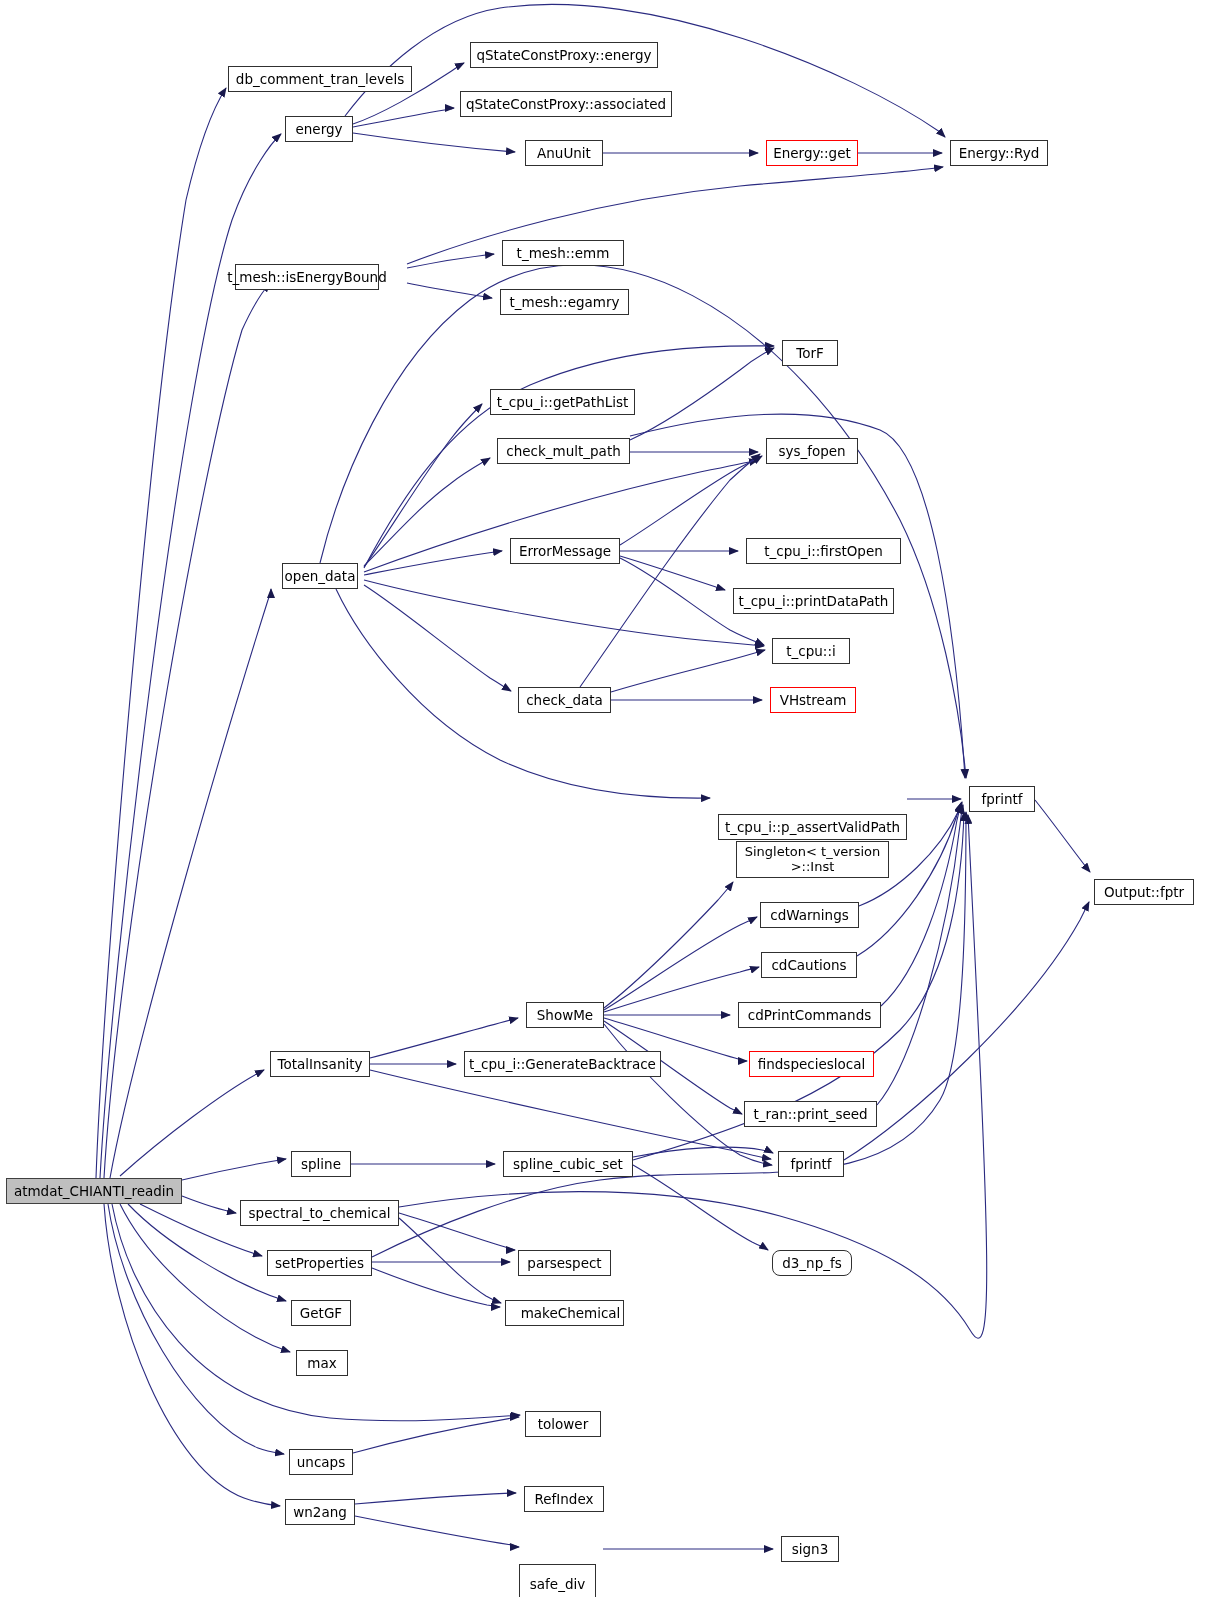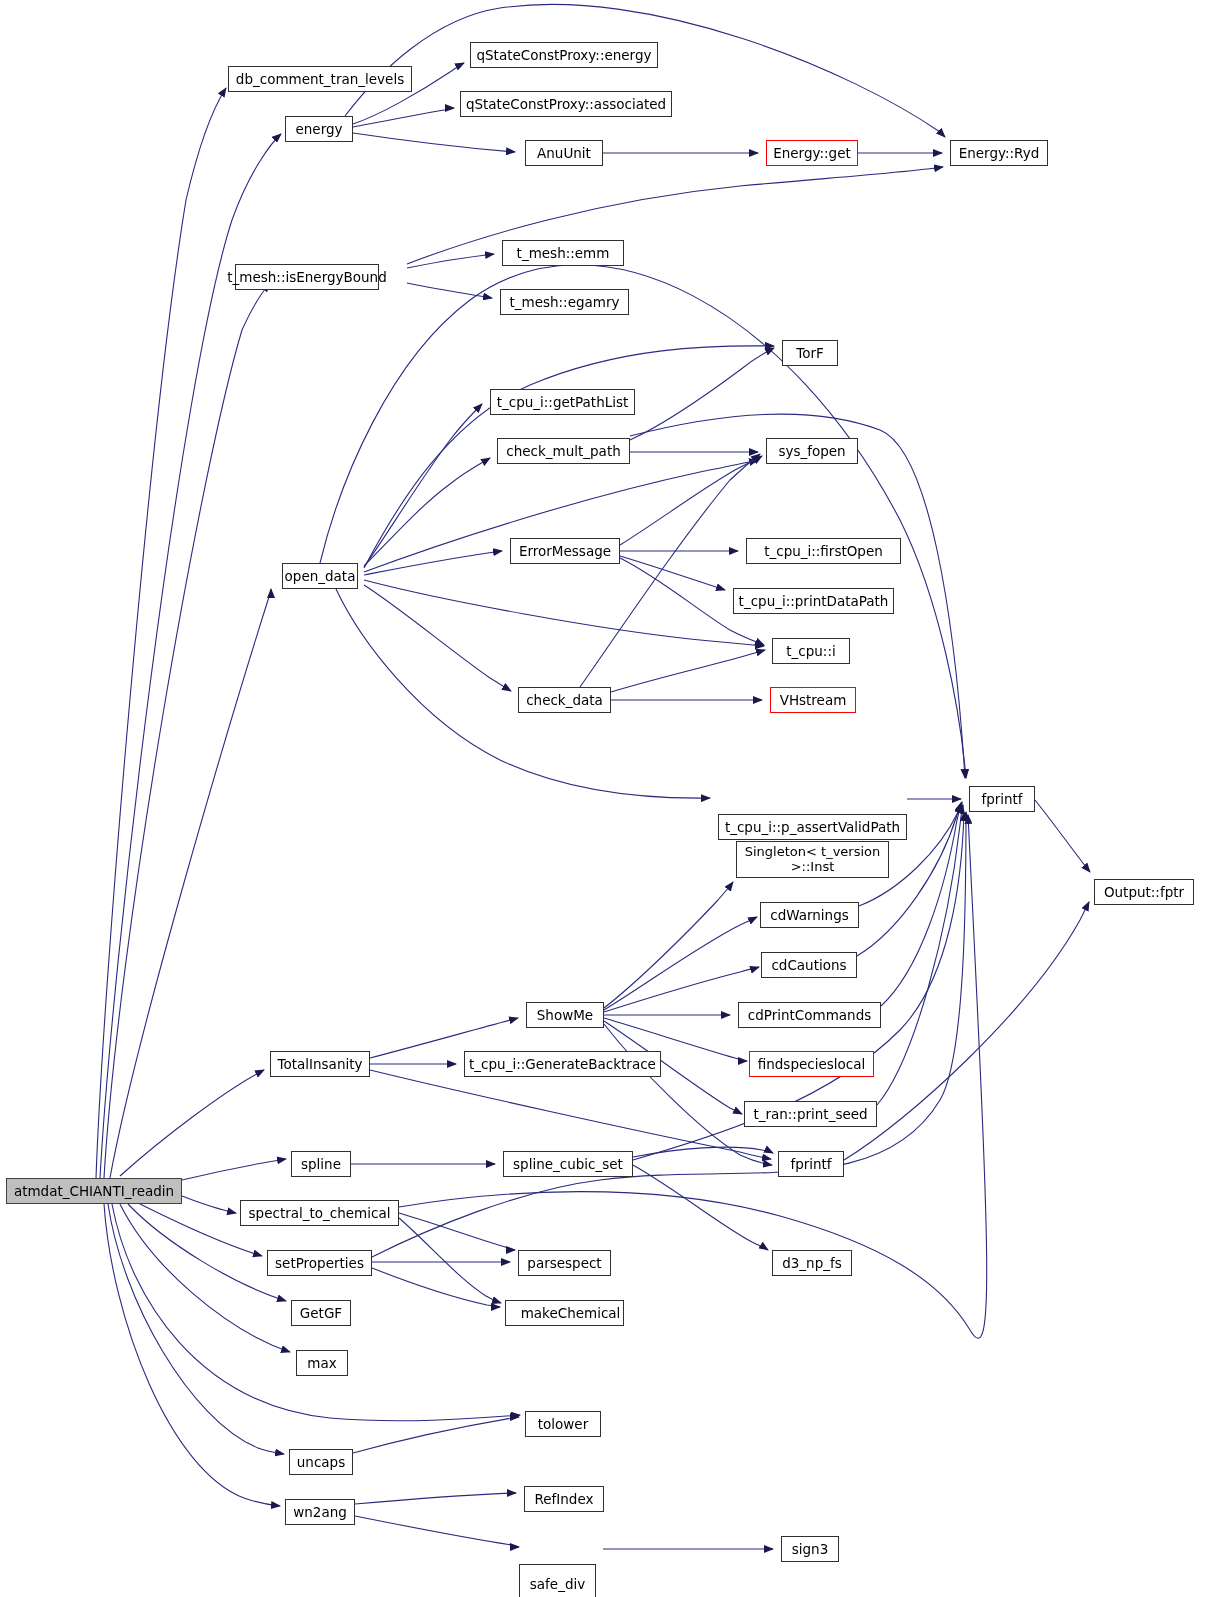--- a/index.html
+++ b/index.html
@@ -208,21 +208,21 @@
 <div class="nodebox" style="left:270px;top:1051px;width:100px;height:26px;">TotalInsanity</div>
 <div class="nodebox" style="left:464px;top:1051px;width:197px;height:26px;">t_cpu_i::GenerateBacktrace</div>
 <div class="nodebox red" style="left:749px;top:1051px;width:125px;height:26px;">findspecieslocal</div>
 <div class="nodebox" style="left:744px;top:1101px;width:133px;height:26px;">t_ran::print_seed</div>
 <div class="nodebox" style="left:291px;top:1151px;width:60px;height:26px;">spline</div>
 <div class="nodebox" style="left:503px;top:1151px;width:130px;height:26px;">spline_cubic_set</div>
 <div class="nodebox" style="left:778px;top:1151px;width:66px;height:26px;">fprintf</div>
 <div class="nodebox" style="left:240px;top:1200px;width:159px;height:26px;">spectral_to_chemical</div>
 <div class="nodebox" style="left:518px;top:1250px;width:93px;height:26px;">parsespect</div>
 <div class="nodebox" style="left:267px;top:1250px;width:105px;height:26px;">setProperties</div>
-<div class="nodebox" style="left:772px;top:1250px;width:80px;height:26px;">d3_np_fs</div>
+<div class="nodebox" style="left:772px;top:1250px;width:80px;height:26px;border-radius:8px;">d3_np_fs</div>
 <div class="nodebox" style="left:505px;top:1300px;width:119px;height:26px;padding-left:12px;">makeChemical</div>
 <div class="nodebox" style="left:291px;top:1300px;width:60px;height:26px;">GetGF</div>
 <div class="nodebox" style="left:296px;top:1350px;width:52px;height:26px;">max</div>
 <div class="nodebox" style="left:525px;top:1411px;width:76px;height:26px;">tolower</div>
 <div class="nodebox" style="left:289px;top:1449px;width:64px;height:26px;">uncaps</div>
 <div class="nodebox" style="left:524px;top:1486px;width:80px;height:26px;">RefIndex</div>
 <div class="nodebox" style="left:285px;top:1499px;width:70px;height:26px;">wn2ang</div>
 <div class="nodebox" style="left:519px;top:1536px;width:77px;height:40px;margin-top:28px;">safe_div</div>
 <div class="nodebox" style="left:781px;top:1536px;width:58px;height:26px;">sign3</div>
 

